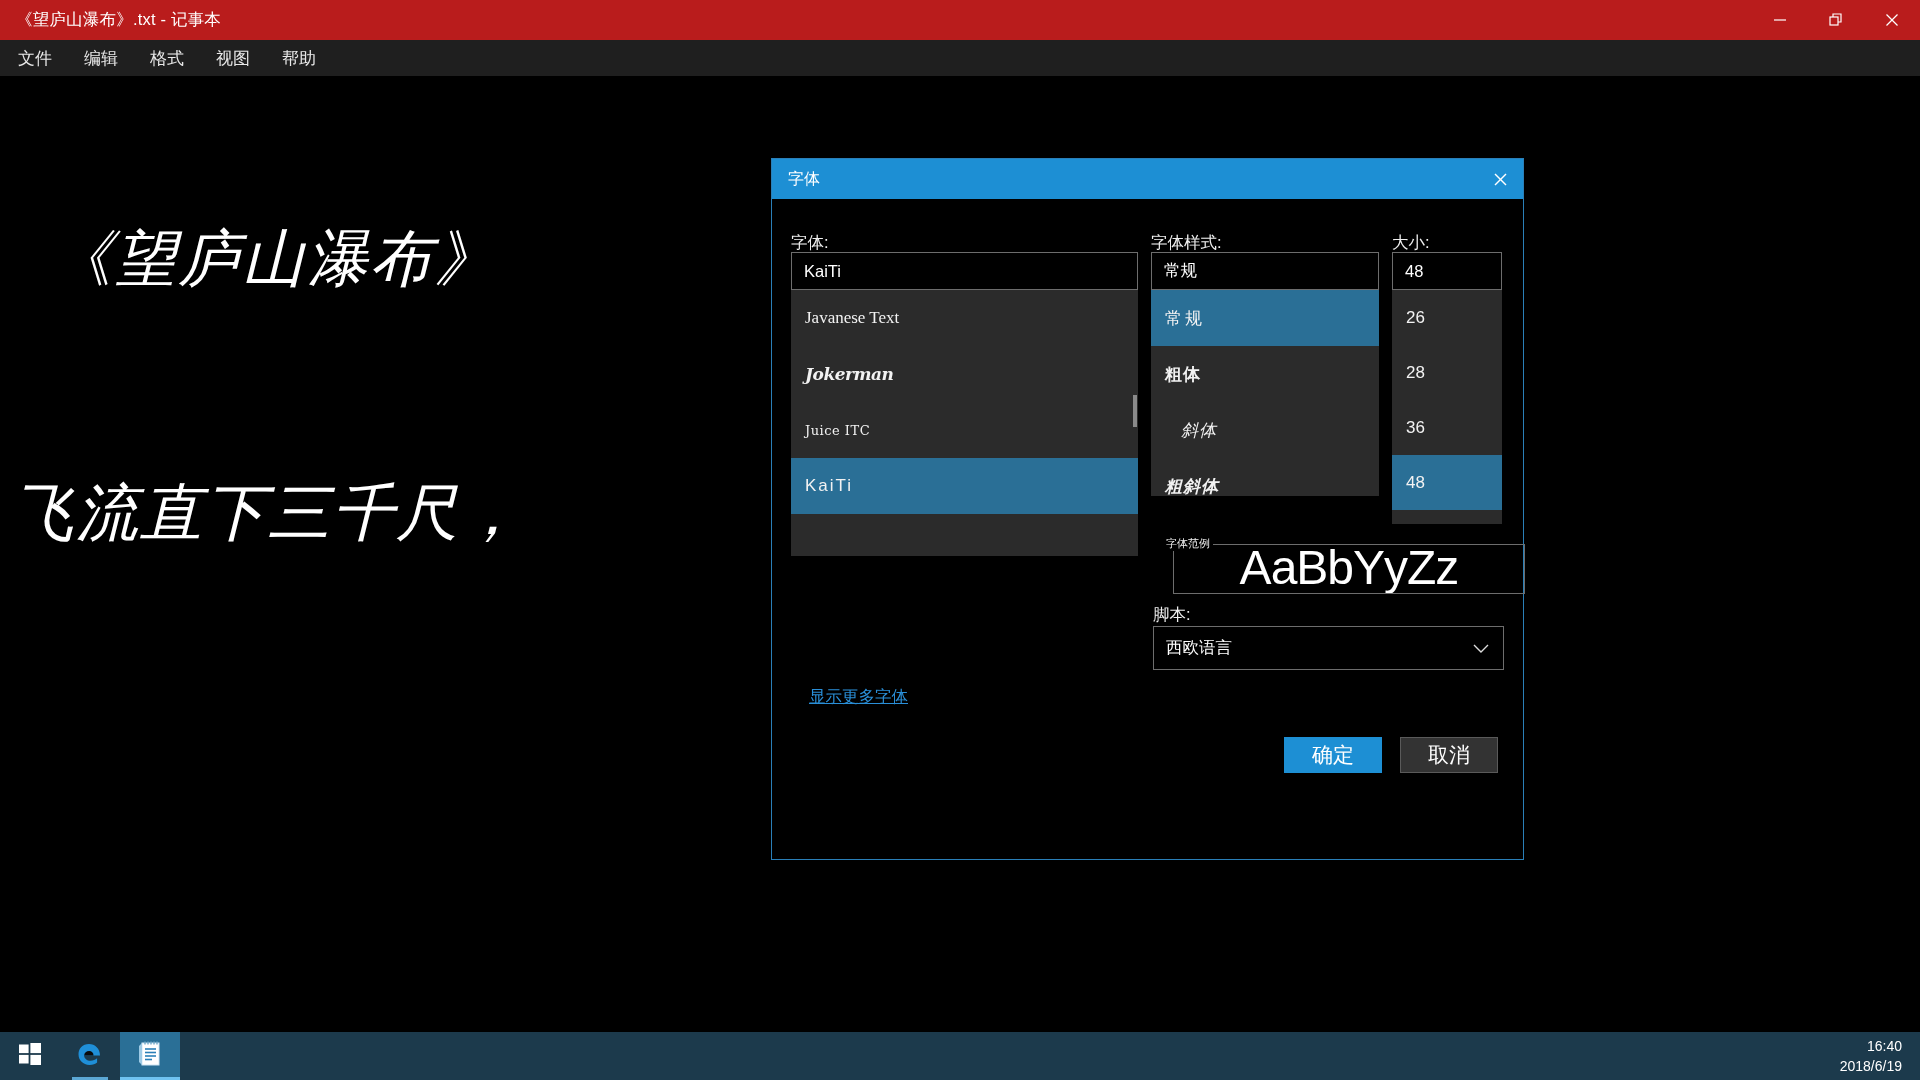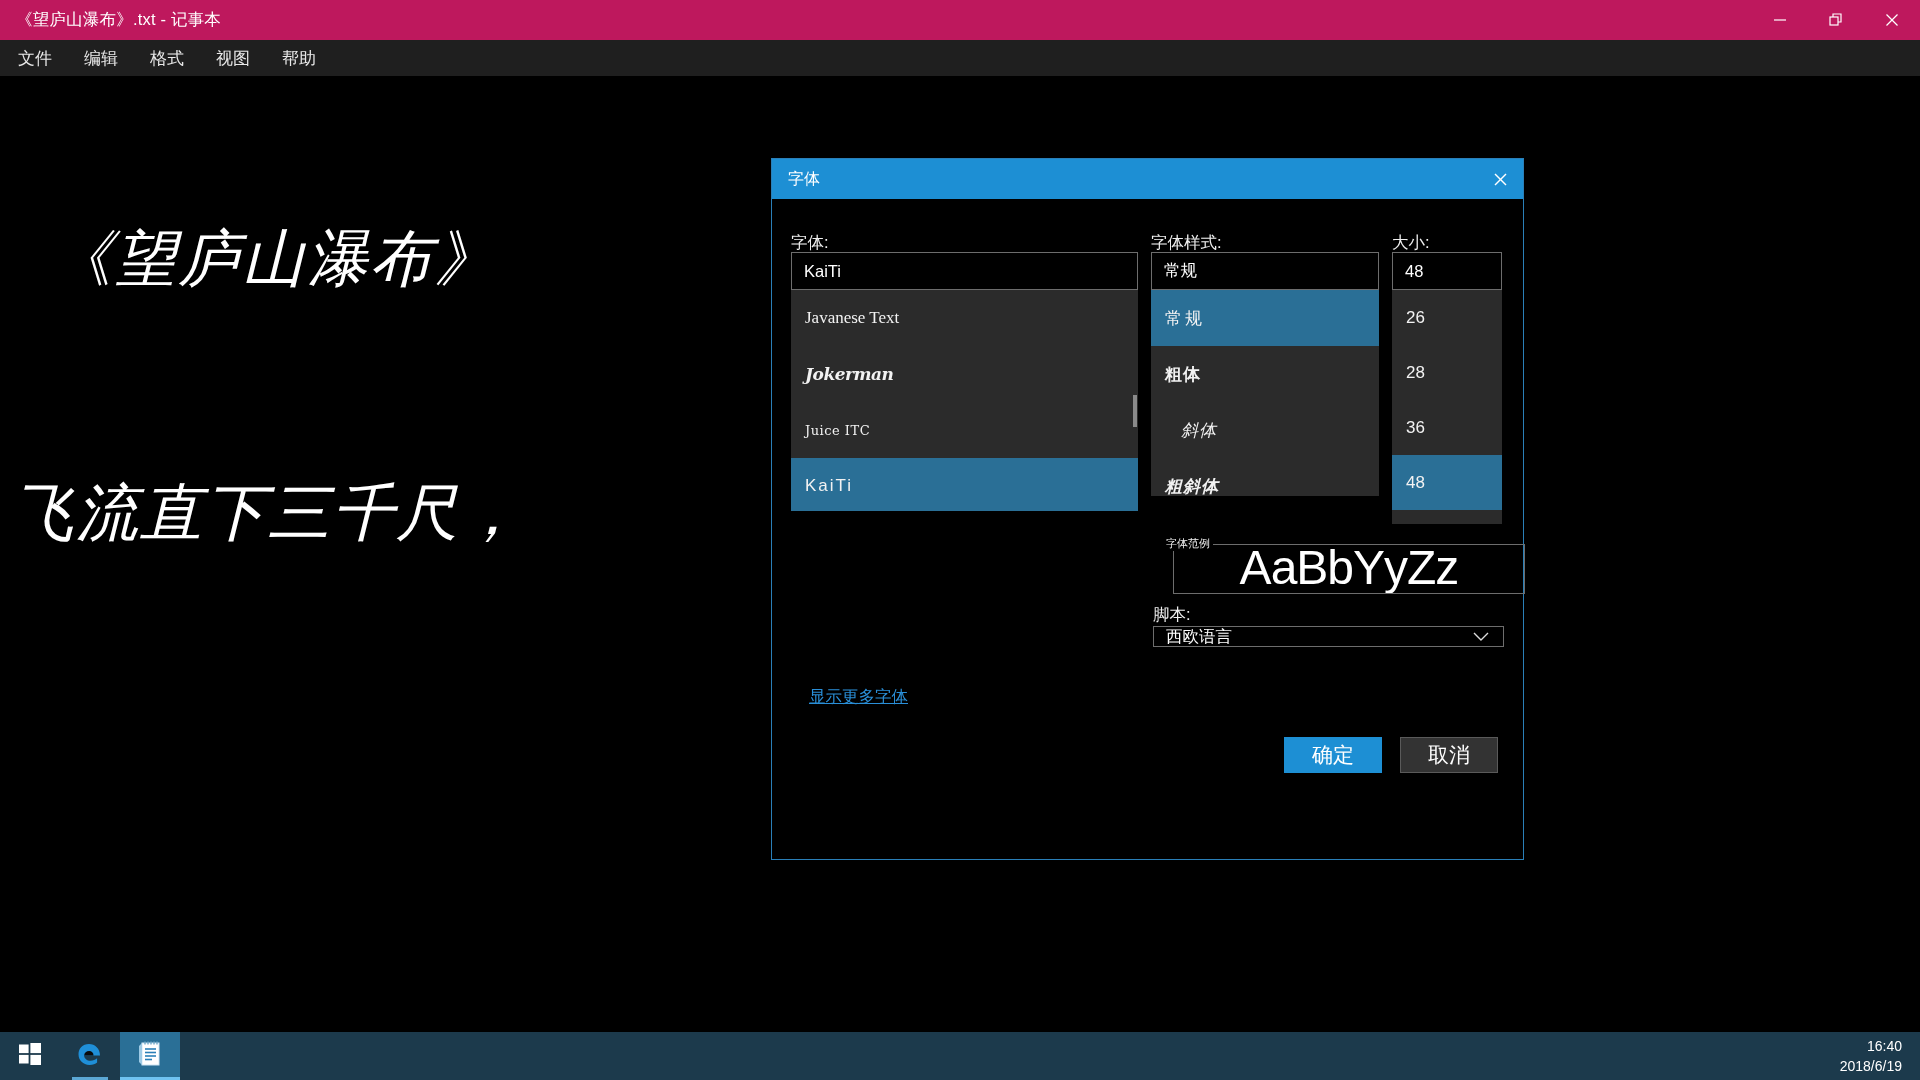--- a/index.html
+++ b/index.html
@@ -7,21 +7,21 @@
     width: 1920px; height: 1080px;
     background: #000; overflow: hidden;
     font-family: "Liberation Sans", "DejaVu Sans", sans-serif;
   }
 
   
   #app { position: absolute; inset: 0; background: #000; }
 
   .titlebar {
     position: absolute; left: 0; top: 0; width: 1920px; height: 40px;
-    background: #be185d; display: flex; align-items: center;
+    background: #b91c1c; display: flex; align-items: center;
   }
   .titlebar-text {
     color: #ffffff; font-size: 16.5px; margin-left: 16px;
     letter-spacing: .2px; white-space: nowrap;
   }
   .win-controls { margin-left: auto; display: flex; height: 40px; }
   .win-btn {
     width: 56px; height: 40px; display: flex; align-items: center;
     justify-content: center; color: #fff;
   }
@@ -203,21 +203,21 @@
           <line x1="2" y1="2" x2="13" y2="13" stroke="#fff" stroke-width="1.4"></line>
           <line x1="13" y1="2" x2="2" y2="13" stroke="#fff" stroke-width="1.4"></line>
         </svg>
       </div>
     </div>
 
     <div class="dlg-body">
 
       <div class="lbl" style="left:19px; top:33px;">字体:</div>
       <div class="field-box" style="left:19px; top:53px; width:347px; height:38px;">KaiTi</div>
-      <div class="listbox" style="left:19px; top:91px; width:347px; height:221px;">
+      <div class="listbox" style="left:19px; top:91px; width:347px; height:266px;">
         <div class="list-item f-javanese">Javanese Text</div>
         <div class="list-item f-jokerman">Jokerman</div>
         <div class="list-item f-juice">Juice ITC</div>
         <div class="list-item f-kaiti sel">KaiTi</div>
       </div>
       <div class="vscroll" style="left:361px; top:196px; height:32px;"></div>
 
       <div class="lbl" style="left:379px; top:33px;">字体样式:</div>
       <div class="field-box" style="left:379px; top:53px; width:228px; height:38px;">常规</div>
       <div class="listbox" style="left:379px; top:91px; width:228px; height:206px;">
@@ -237,21 +237,21 @@
       </div>
 
       <div class="sample-group" style="left:381px; top:337px; width:351px; height:62px;">
         <div class="sample-frame">
           <span class="sample-text">AaBbYyZz</span>
         </div>
         <span class="sample-legend">字体范例</span>
       </div>
 
       <div class="lbl" style="left:381px; top:405px;">脚本:</div>
-      <div class="combo" style="left:381px; top:427px; width:351px; height:21px;">
+      <div class="combo" style="left:381px; top:427px; width:351px; height:44px;">
         <span class="combo-val">西欧语言</span>
         <span class="combo-arrow">
           <svg width="16" height="10" viewBox="0 0 16 10">
               <polyline points="1,1 8,8 15,1" fill="none" stroke="#dcdcdc" stroke-width="1.4"></polyline>
             </svg>
         </span>
       </div>
 
       <div class="link" style="left:37px; top:487px;">显示更多字体</div>
 

